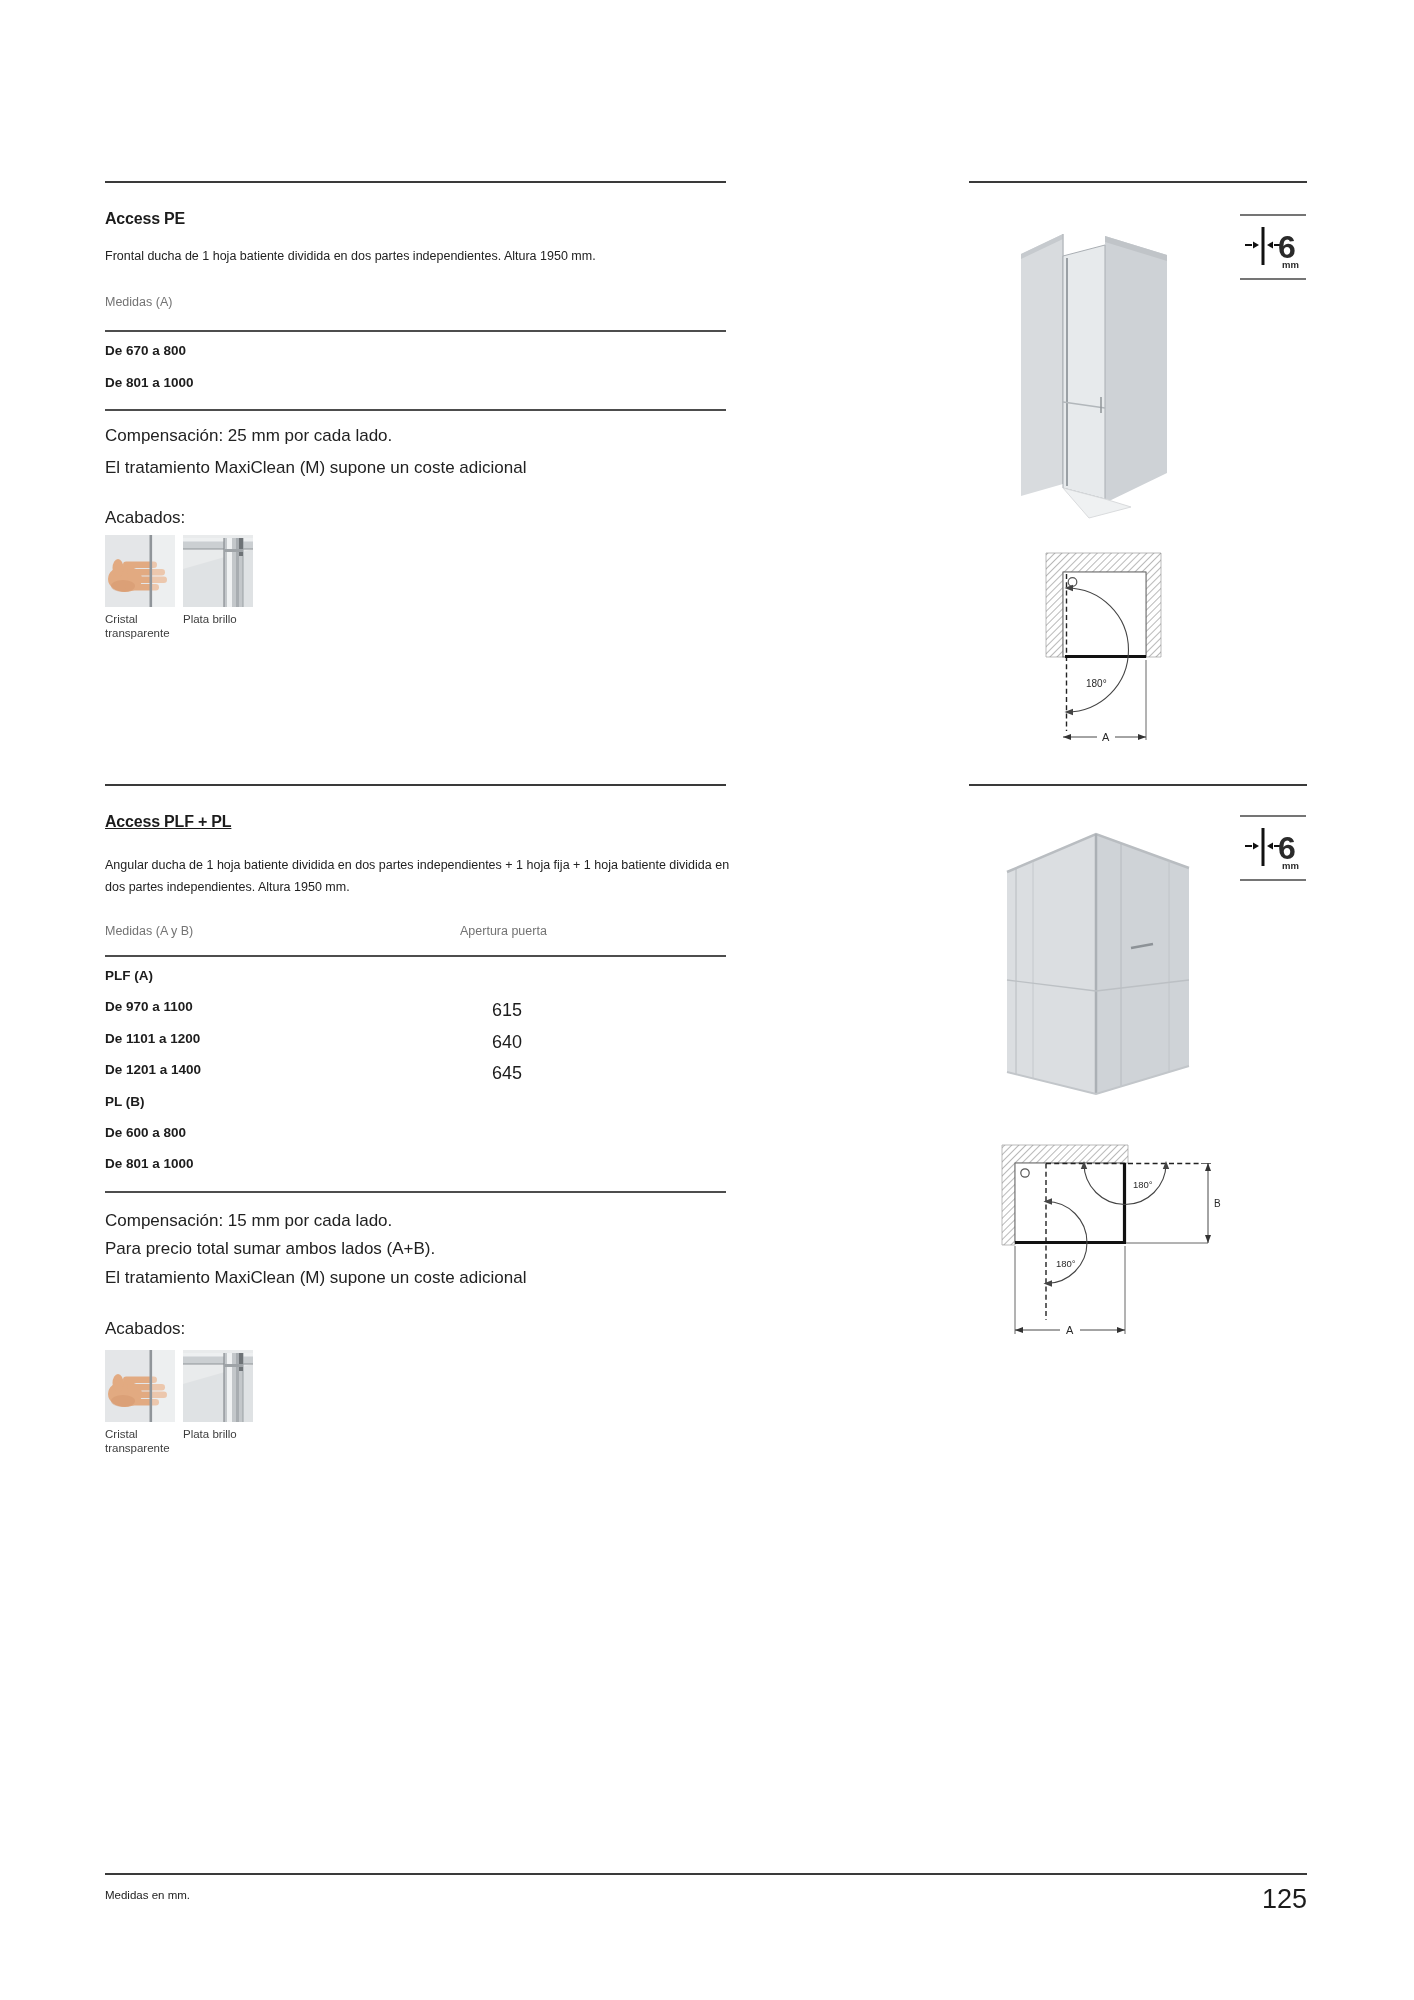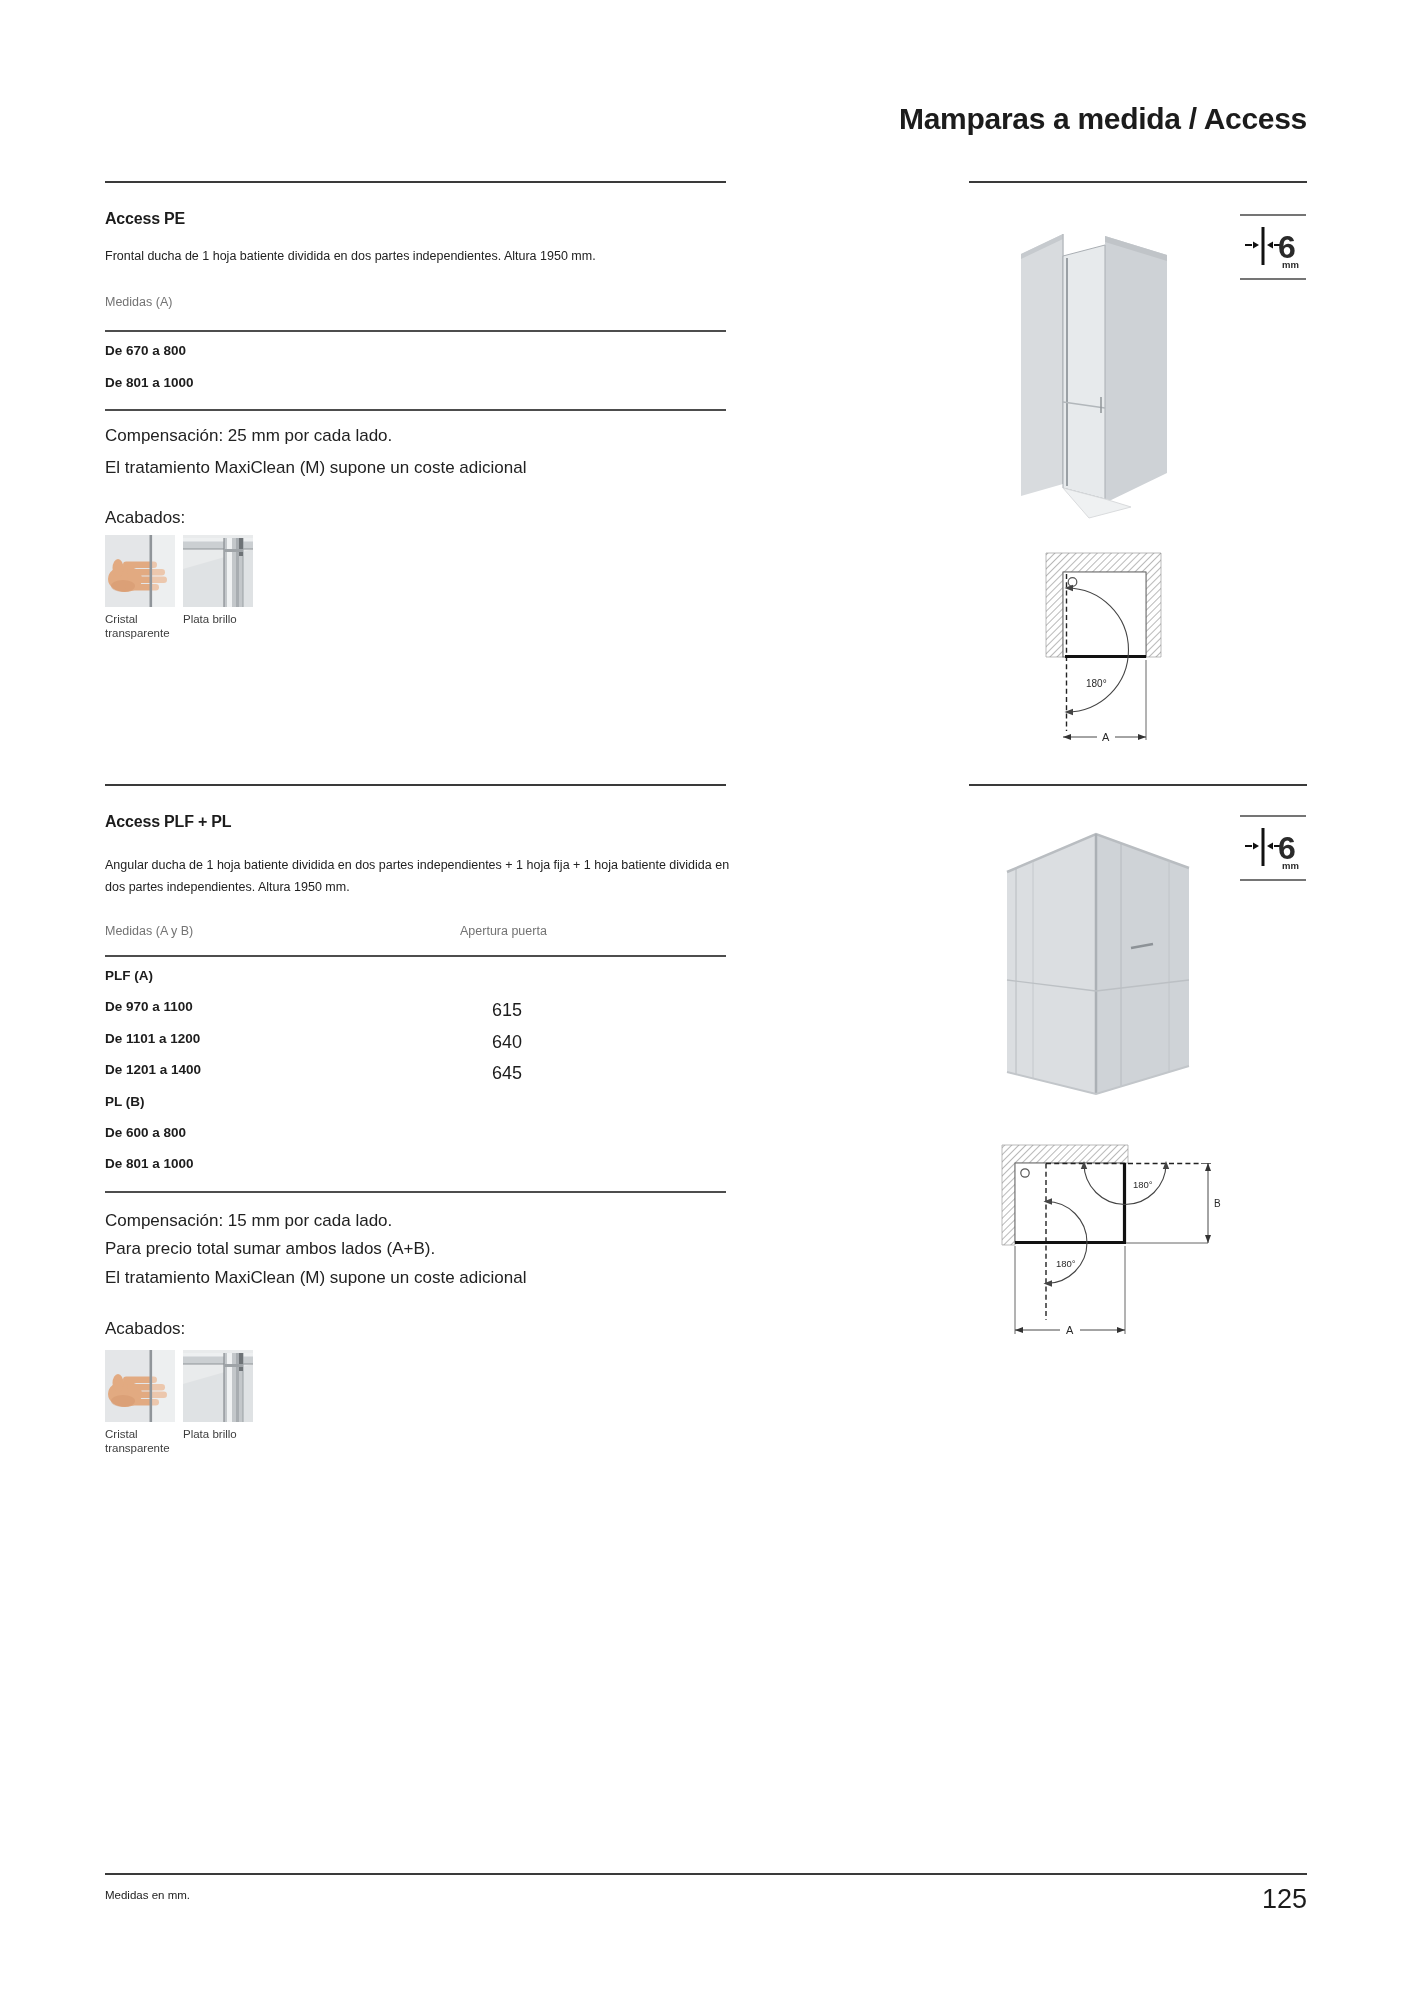--- a/index.html
+++ b/index.html
@@ -23,21 +23,20 @@
   .svgbox{position:absolute;}
   .footer-note{font-size:11.5px;color:#222;}
   .page-num{font-size:27px;font-weight:400;}
   svg text{font-family:"Liberation Sans","DejaVu Sans",sans-serif;fill:#2a2a2a;}
 </style>
 </head>
 <body>
 
 <div class="page">
 
-  <div class="abs page-title" style="right:107px;top:104px;">Mamparas a medida / Access</div>
 
   <div class="rule" style="left:105px;top:181px;width:621px;"></div>
   <div class="rule" style="left:969px;top:181px;width:338px;"></div>
 
   <div class="abs sec-title" style="left:105px;top:211px;">Access PE</div>
   <div class="abs body-txt" style="left:105px;top:248px;width:640px;line-height:1.35;">Frontal ducha de 1 hoja batiente dividida en dos partes independientes. Altura 1950 mm.</div>
 
   <div class="abs tbl-head" style="left:105px;top:296px;">Medidas (A)</div>
   <div class="rule-thin" style="left:105px;top:330px;width:621px;"></div>
   <div class="abs tbl-row" style="left:105px;top:344px;">De 670 a 800</div>
@@ -129,21 +128,21 @@
     <line x1="25" y1="189" x2="59" y2="189" stroke="#333" stroke-width="0.9"></line>
     <line x1="77" y1="189" x2="108" y2="189" stroke="#333" stroke-width="0.9"></line>
     <path d="M25,189 L33,186 L33,192 Z" fill="#333"></path>
     <path d="M108,189 L100,186 L100,192 Z" fill="#333"></path>
     <text x="64" y="193" font-size="11">A</text>
   </svg>
 
   <div class="rule" style="left:105px;top:784px;width:621px;"></div>
   <div class="rule" style="left:969px;top:784px;width:338px;"></div>
 
-  <div class="abs sec-title" style="left:105px;top:814px;">Access PLF + PL</div>
+  <div class="abs sec-title" style="left:105px;top:814px;text-decoration:underline;">Access PLF + PL</div>
   <div class="abs body-txt" style="left:105px;top:854px;width:640px;">Angular ducha de 1 hoja batiente dividida en dos partes independientes + 1 hoja fija + 1 hoja batiente dividida en dos partes independientes. Altura 1950 mm.</div>
 
   <div class="abs tbl-head" style="left:105px;top:925px;">Medidas (A y B)</div>
   <div class="abs tbl-head" style="left:460px;top:925px;">Apertura puerta</div>
   <div class="rule-thin" style="left:105px;top:955px;width:621px;"></div>
 
   <div class="abs tbl-row" style="left:105px;top:969px;">PLF (A)</div>
   <div class="abs tbl-row" style="left:105px;top:1000px;">De 970 a 1100</div>
   <div class="abs tbl-val" style="left:443px;top:1001px;width:128px;">615</div>
   <div class="abs tbl-row" style="left:105px;top:1032px;">De 1101 a 1200</div>

